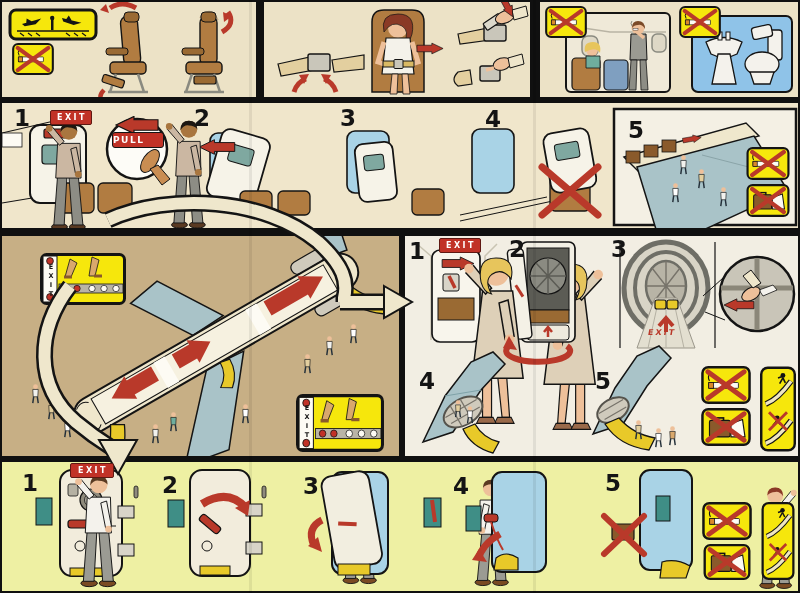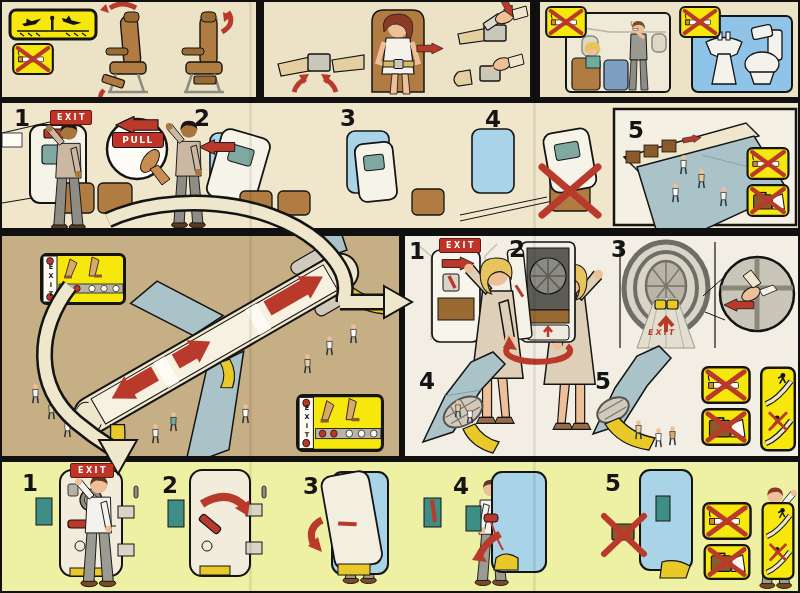--- a/index.html
+++ b/index.html
@@ -6,21 +6,21 @@
   .card{position:relative;width:800px;height:593px;background:#101010;overflow:hidden;
         font-family:"DejaVu Sans",sans-serif;}
   .panel{position:absolute;}
   .lay{position:absolute;display:block;}
   .num{position:absolute;font:700 23px "DejaVu Sans",sans-serif;color:#141414;line-height:1;z-index:7;}
   .exitsign{position:absolute;background:#c13227;border:1px solid #5f1812;border-radius:2px;color:#fff;
             font:700 8px "DejaVu Sans",sans-serif;letter-spacing:2.5px;display:flex;align-items:center;
             justify-content:center;padding:2px 2px 2px 4px;z-index:7;}
   .pull{position:absolute;background:#c13227;border:1.5px solid #141414;border-radius:3px;color:#fff;
         font:700 9px "DejaVu Sans",sans-serif;letter-spacing:1.5px;display:flex;align-items:center;
-        justify-content:center;z-index:8;}
+        justify-content:flex-start;z-index:8;}
   .floorexit{position:absolute;color:#b9392a;font:700 8px "DejaVu Sans",sans-serif;letter-spacing:2px;
              transform:skewX(-10deg);z-index:7;}
   .floorlight{position:absolute;z-index:6;}
   .flexit{position:absolute;left:4px;top:10px;width:11px;writing-mode:vertical-rl;text-orientation:upright;
           font:700 6.5px "DejaVu Sans",sans-serif;letter-spacing:1px;color:#141414;}
   .fold{position:absolute;top:0;bottom:0;width:3px;background:rgba(0,0,0,0.07);z-index:9;}
   .flow{z-index:6;}
 </style>
 </head>
 <body>

